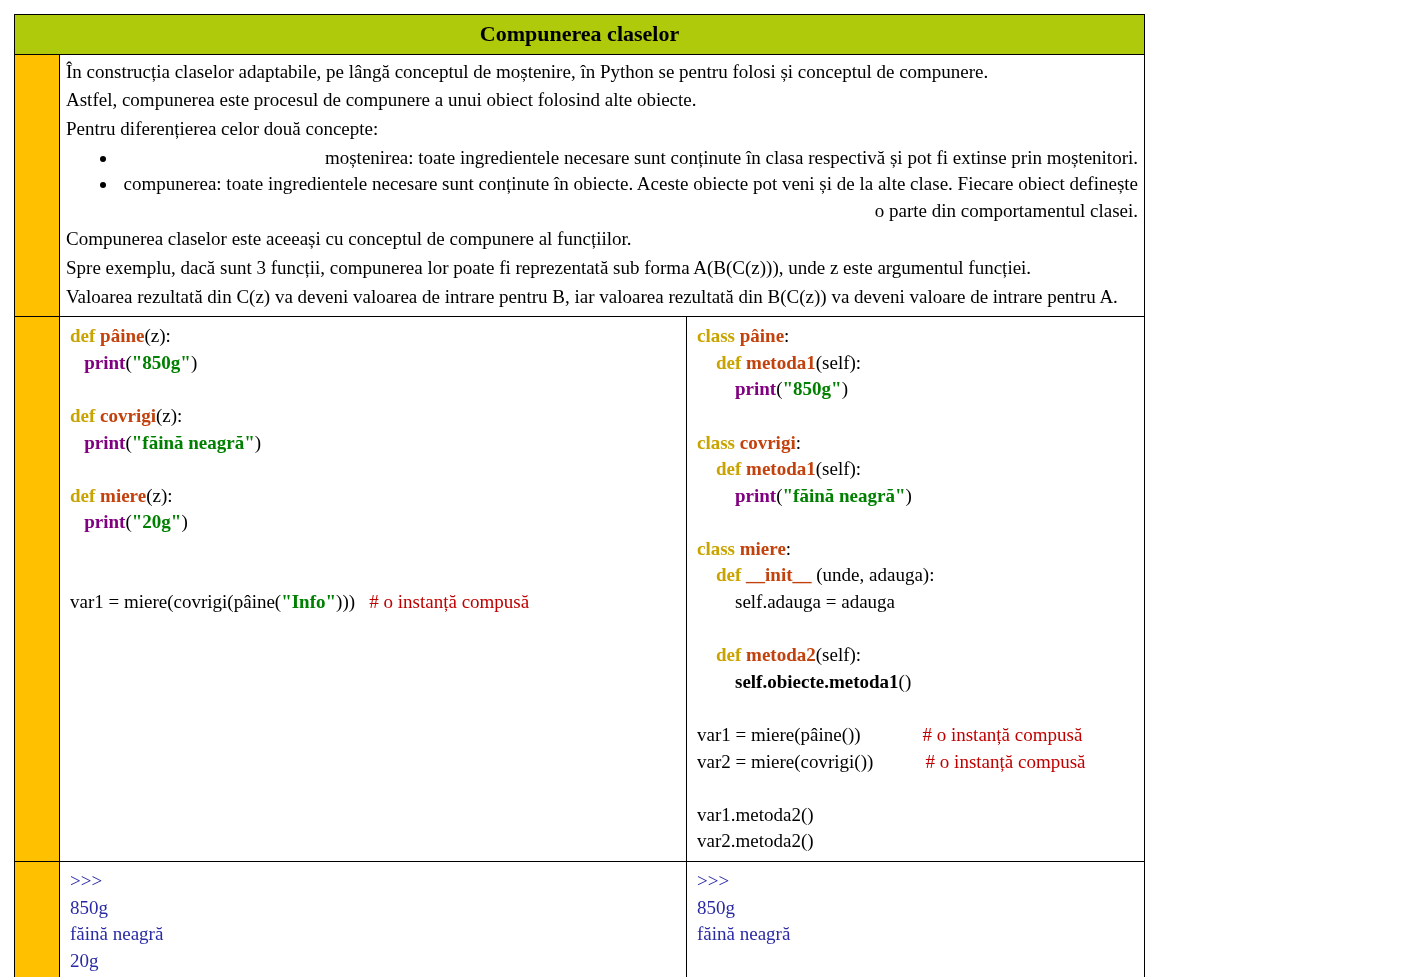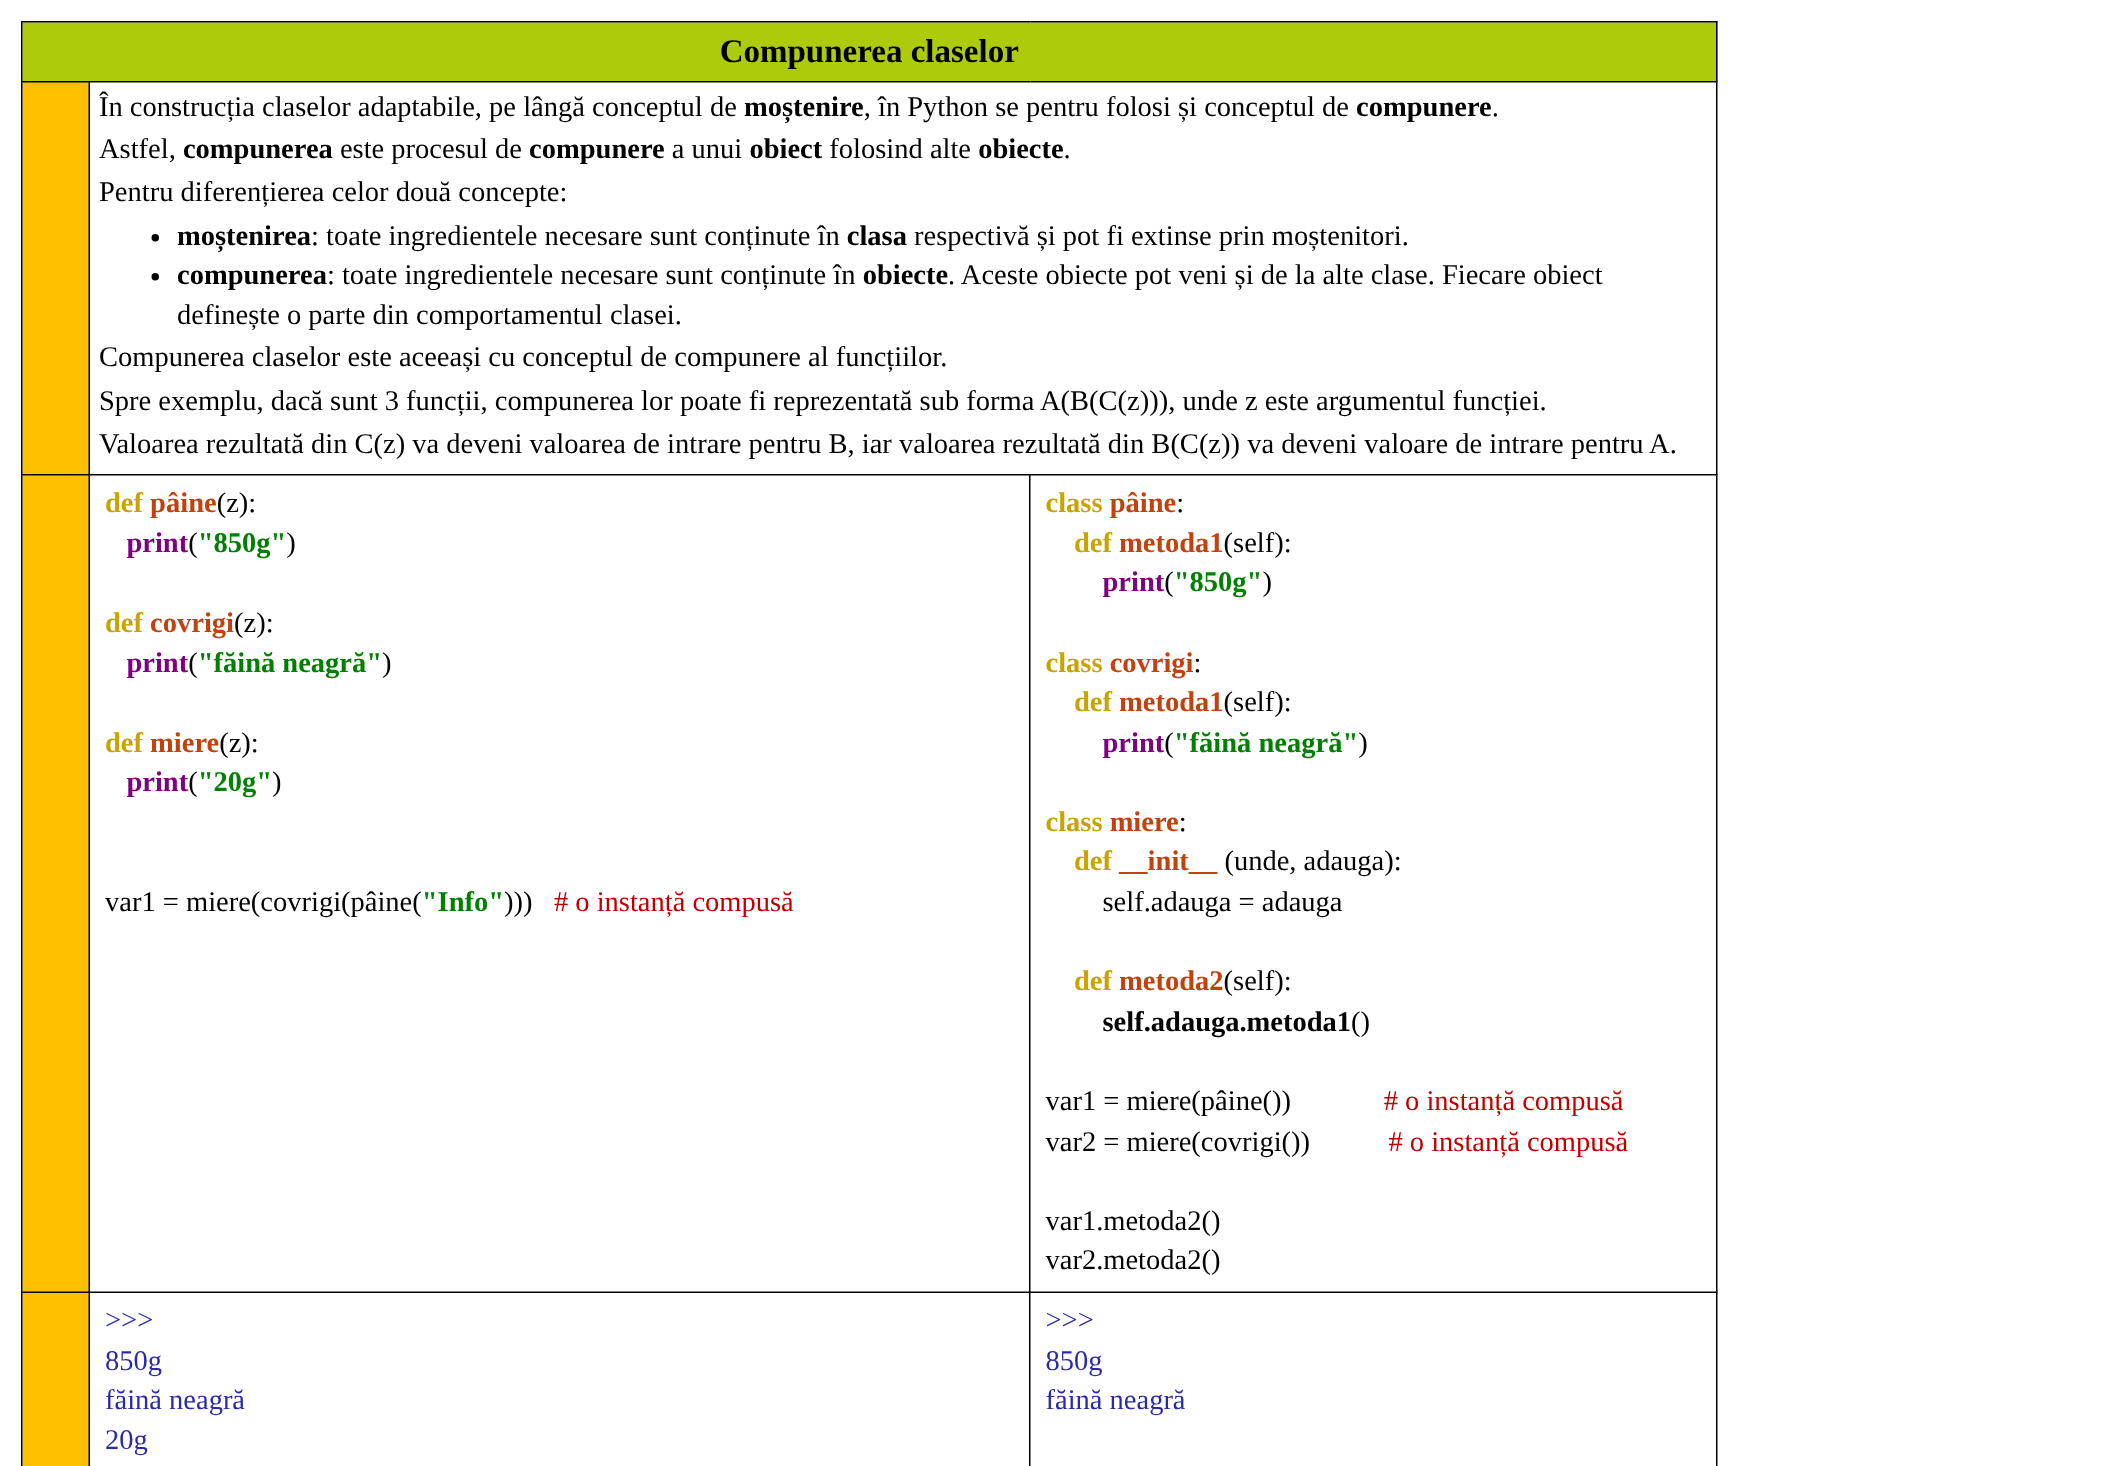--- a/index.html
+++ b/index.html
@@ -33,25 +33,26 @@
     width: 32px;
     padding: 0;
   }
   .intro p {
     margin: 0 0 2px 0;
   }
   .intro ul {
     margin: 2px 0;
     padding-left: 52px;
     list-style-type: disc;
+    text-align: right;
   }
   .intro li {
     margin: 0;
   }
-  .b { font-weight: 700; }
+  .b { font-weight: 400; }
 
   .code {
     font-family: "Times New Roman", Times, "Liberation Serif", serif;
     font-size: 19px;
     white-space: pre;
     line-height: 1.4;
     padding: 2px 4px;
   }
   .kw   { color:#c9a400; font-weight:700; }  
   .fn   { color:#c2410c; font-weight:700; }  
@@ -120,21 +121,21 @@
 
 <span class="kw">class</span> <span class="fn">covrigi</span><span class="pln">:</span>
     <span class="kw">def</span> <span class="fn">metoda1</span><span class="pln">(self):</span>
         <span class="pr">print</span>(<span class="str">"făină neagră"</span>)
 
 <span class="kw">class</span> <span class="fn">miere</span><span class="pln">:</span>
     <span class="kw">def</span> <span class="fn">__init__</span><span class="pln"> (unde, adauga):</span>
 <span class="pln">        self.adauga = adauga</span>
 
     <span class="kw">def</span> <span class="fn">metoda2</span><span class="pln">(self):</span>
-        <span class="bld">self.adauga.metoda1</span><span class="pln">()</span>
+        <span class="bld">self.obiecte.metoda1</span><span class="pln">()</span>
 
 <span class="pln">var1 = miere(pâine())</span><span>             </span><span class="cmt"># o instanță compusă</span>
 <span class="pln">var2 = miere(covrigi())</span><span>           </span><span class="cmt"># o instanță compusă</span>
 
 <span class="pln">var1.metoda2()</span>
 <span class="pln">var2.metoda2()</span></div>
       </td>
     </tr>
 
     <tr>

